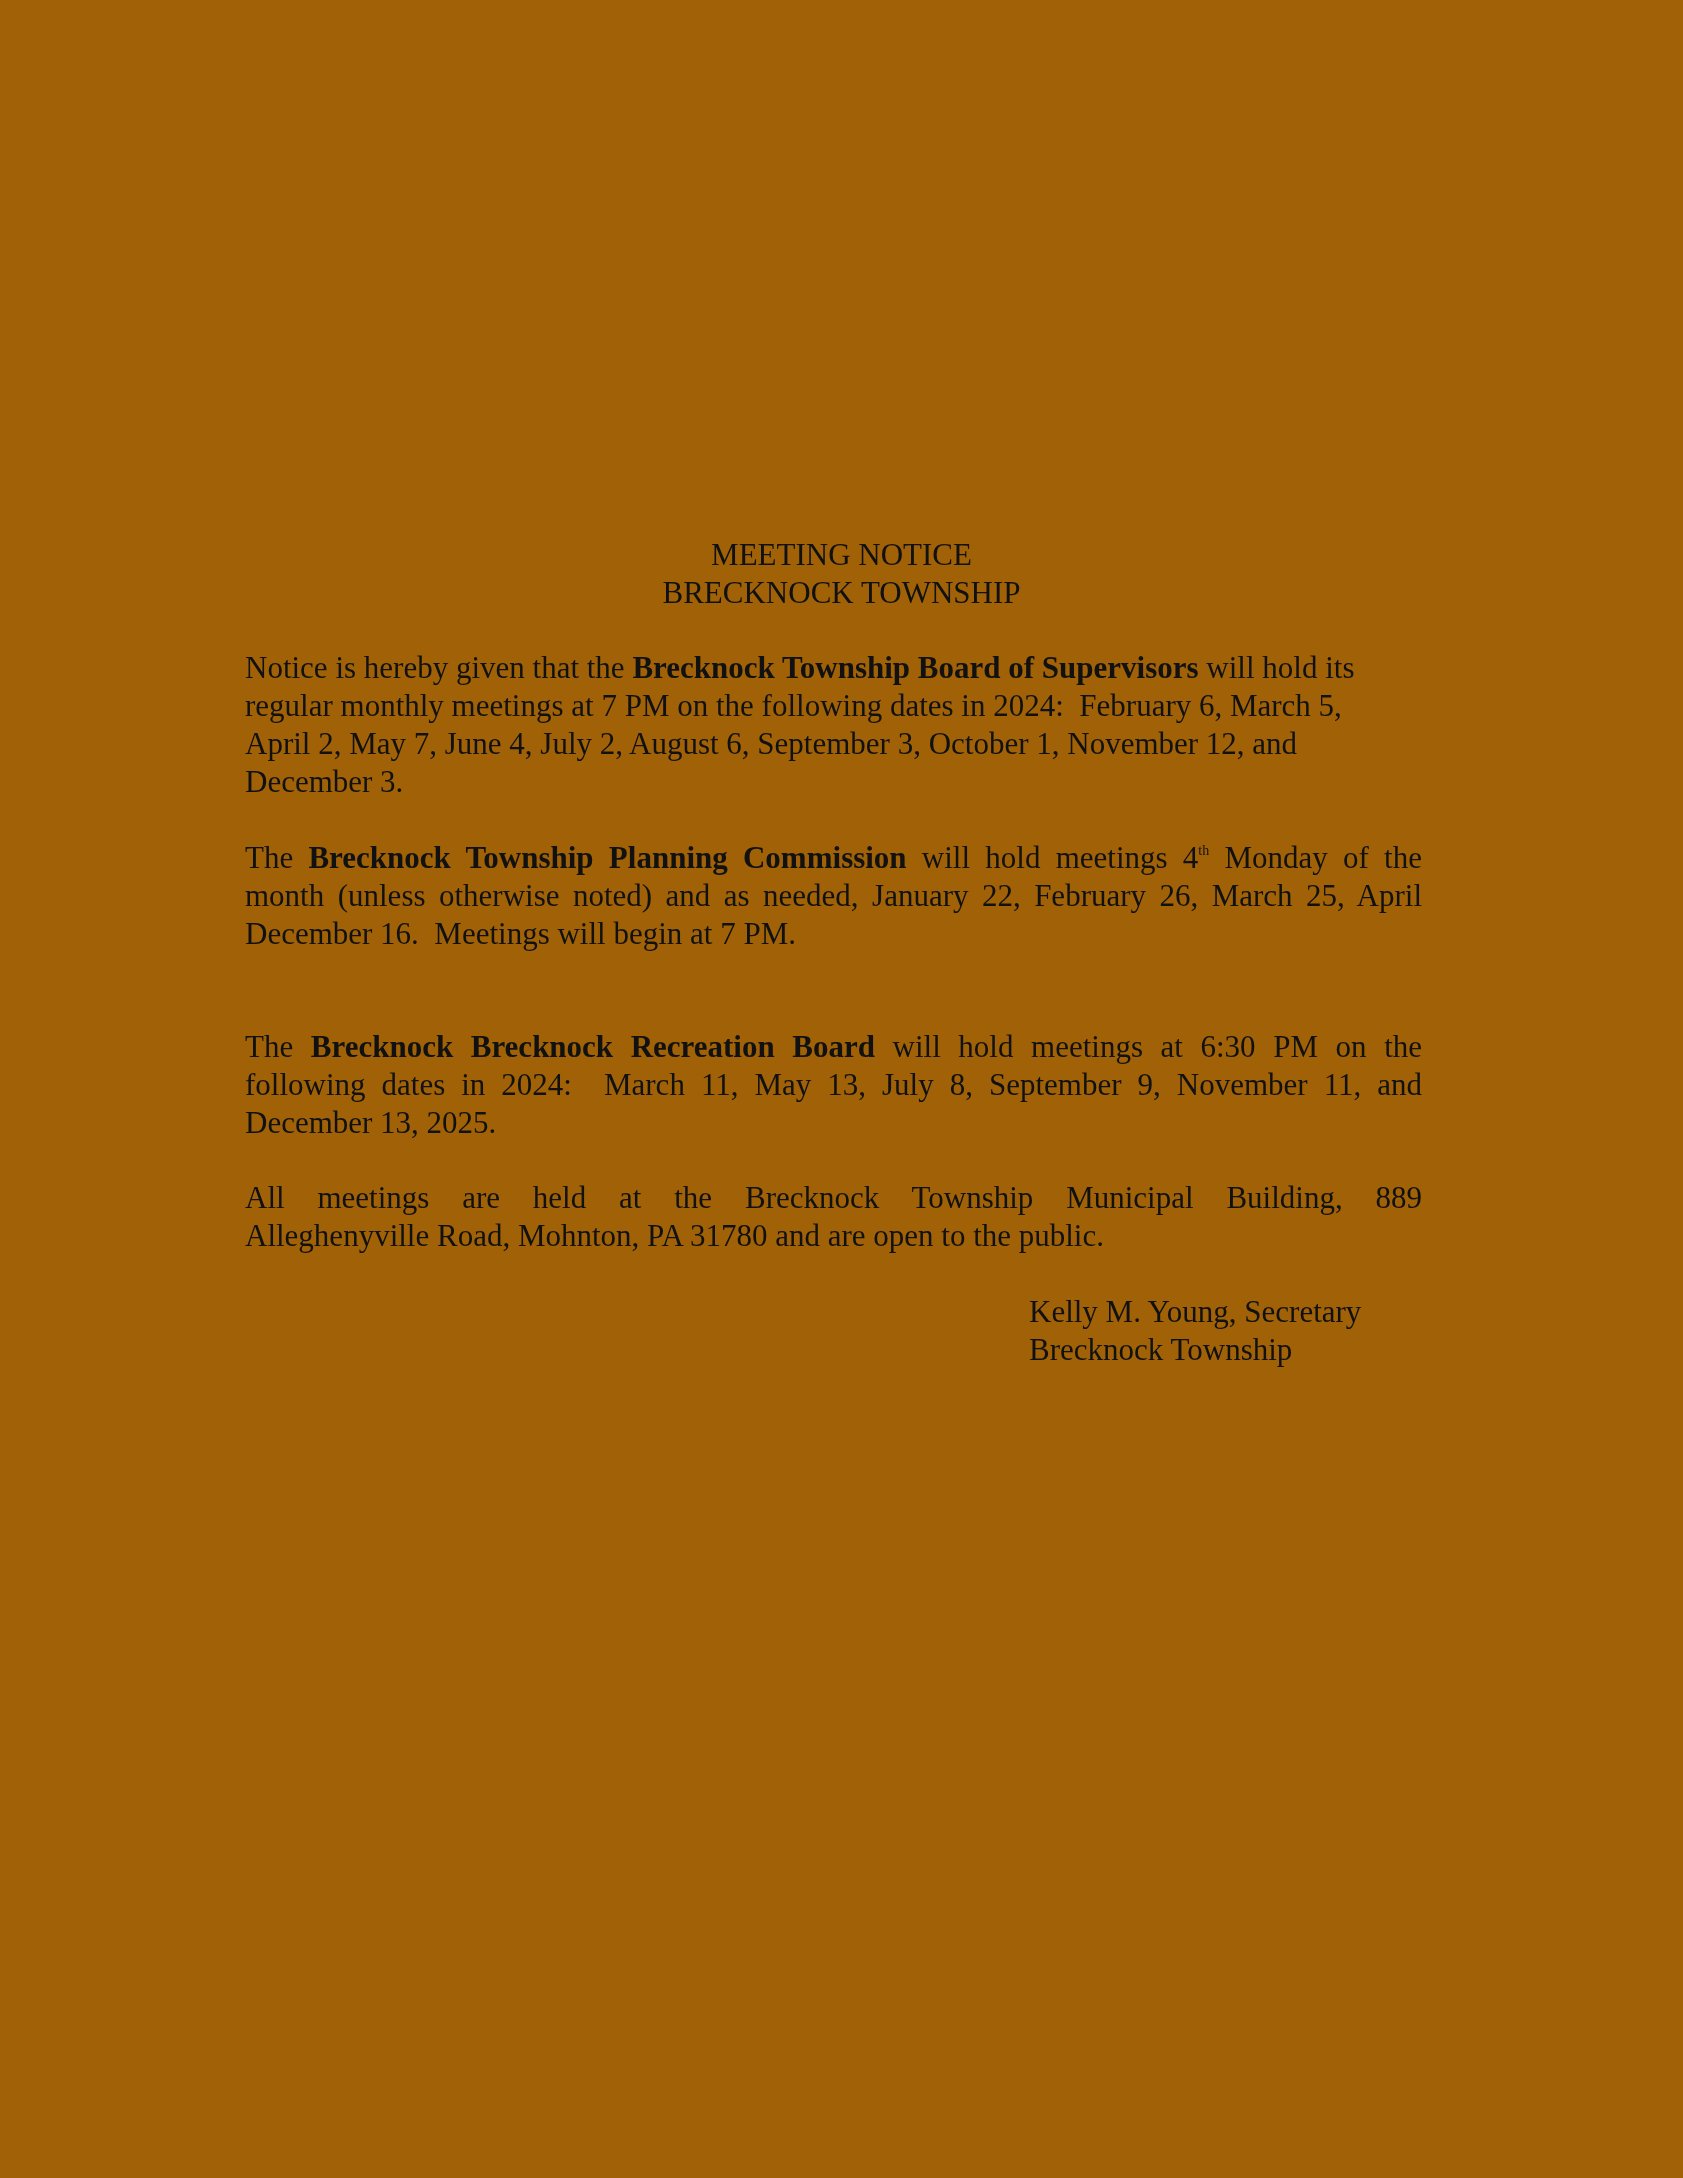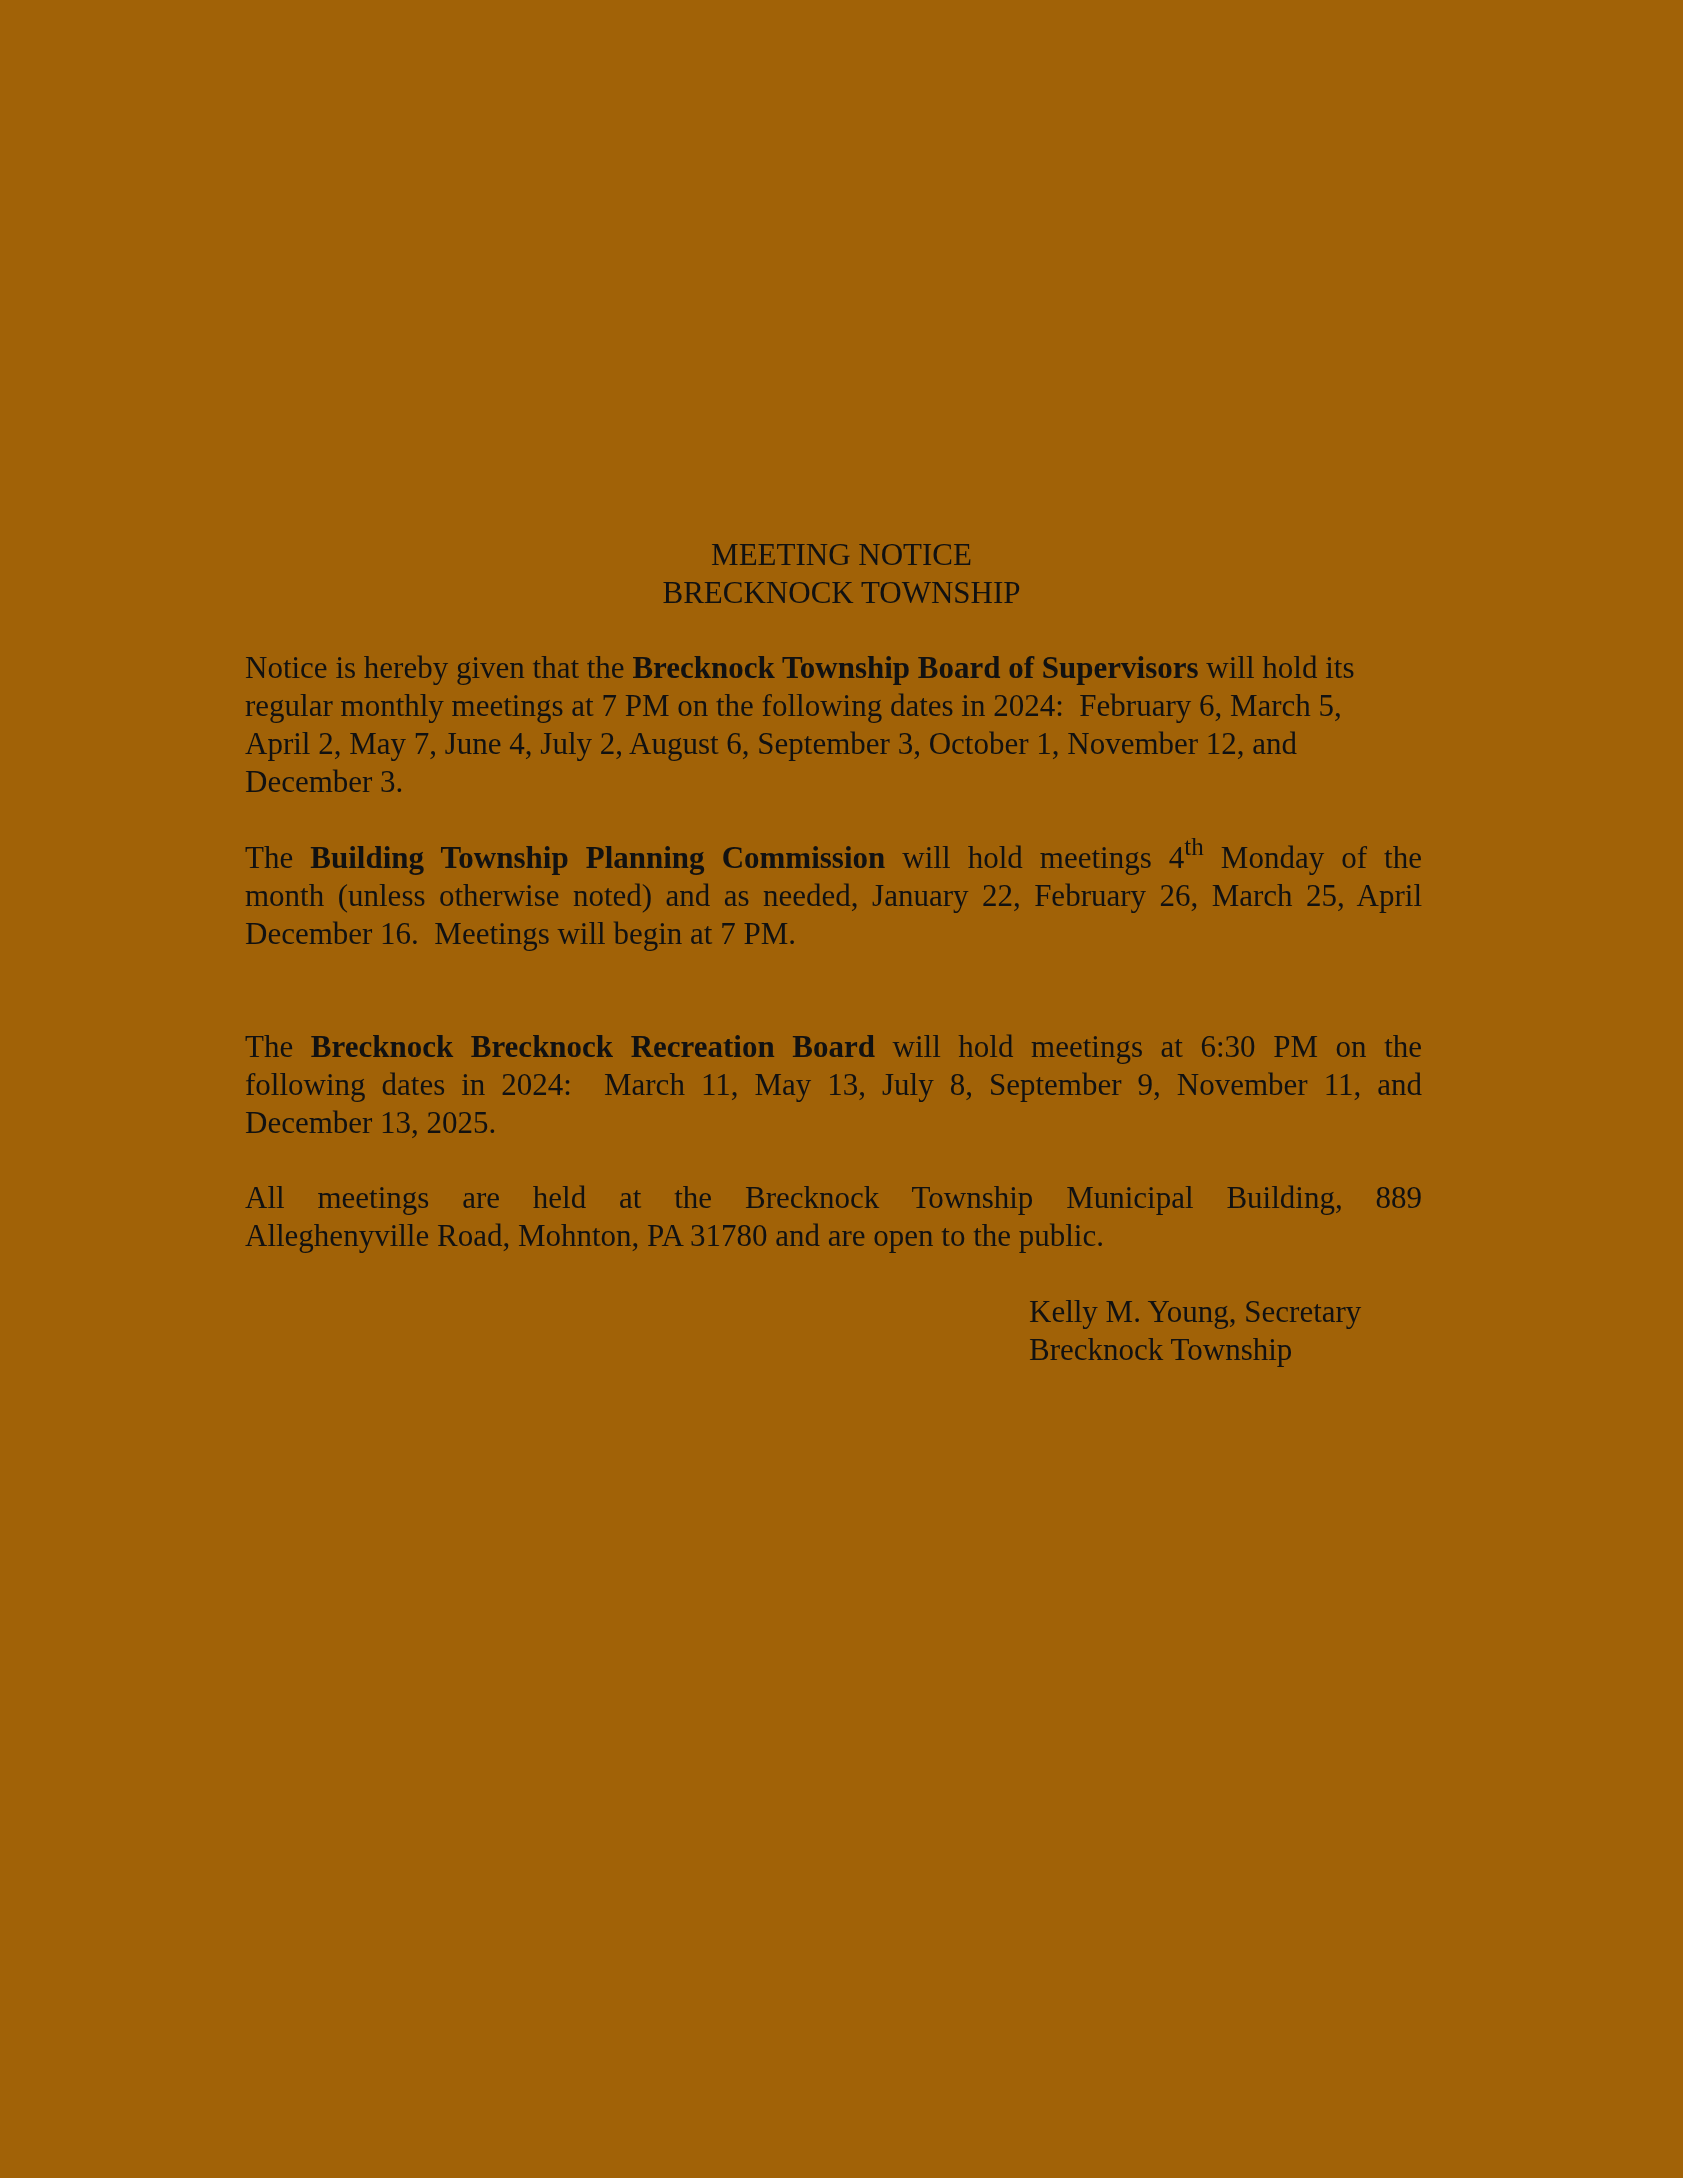--- a/index.html
+++ b/index.html
@@ -13,42 +13,42 @@
     .body { position: absolute; left: 245px; width: 1177px; }
     .para { margin: 0; text-align: justify; }
     .p1 { position: absolute; top: 649px; text-align: left; }
     .p2 { position: absolute; top: 839px; }
     .p3 { position: absolute; top: 1028px; }
     .p4 { position: absolute; top: 1179px; }
     .line { display: block; text-align: justify; text-align-last: justify; white-space: nowrap; }
     .line.last { text-align-last: left; }
     .p1 .line { text-align: right; text-align-last: left; }
     b { font-weight: bold; }
-    sup { font-size: 25px; line-height: 0; vertical-align: 13px; }
+    sup { font-size: 14px; line-height: 0; vertical-align: 13px; }
     .sig { position: absolute; left: 1029px; top: 1293px; }
   </style>
 </head>
 <body>
 
 <div class="page">
 
   <div class="title">
     <div>MEETING NOTICE</div>
     <div>BRECKNOCK TOWNSHIP</div>
   </div>
 
   <div class="body para p1">
     <span class="line"><span>Notice is hereby given that the </span><b>Brecknock Township Board of Supervisors</b><span> will hold its</span></span>
     <span class="line">regular monthly meetings at 7 PM on the following dates in 2024:&nbsp; February 6, March 5,</span>
     <span class="line">April 2, May 7, June 4, July 2, August 6, September 3, October 1, November 12, and</span>
     <span class="line last">December 3.</span>
   </div>
 
   <div class="body para p2">
-    <span class="line"><span>The </span><b>Building Township Planning Commission</b><span> will hold meetings 4</span><sup>th</sup><span> Monday of the</span></span>
+    <span class="line"><span>The </span><b>Brecknock Township Planning Commission</b><span> will hold meetings 4</span><sup>th</sup><span> Monday of the</span></span>
     <span class="line">month (unless otherwise noted) and as needed, January 22, February 26, March 25, April</span>
     <span class="line last">December 16.&nbsp; Meetings will begin at 7 PM.</span>
   </div>
 
   <div class="body para p3">
     <span class="line"><span>The </span><b>Brecknock Brecknock Recreation Board</b><span> will hold meetings at 6:30 PM on the</span></span>
     <span class="line">following dates in 2024:&nbsp; March 11, May 13, July 8, September 9, November 11, and</span>
     <span class="line last">December 13, 2025.</span>
   </div>
 

